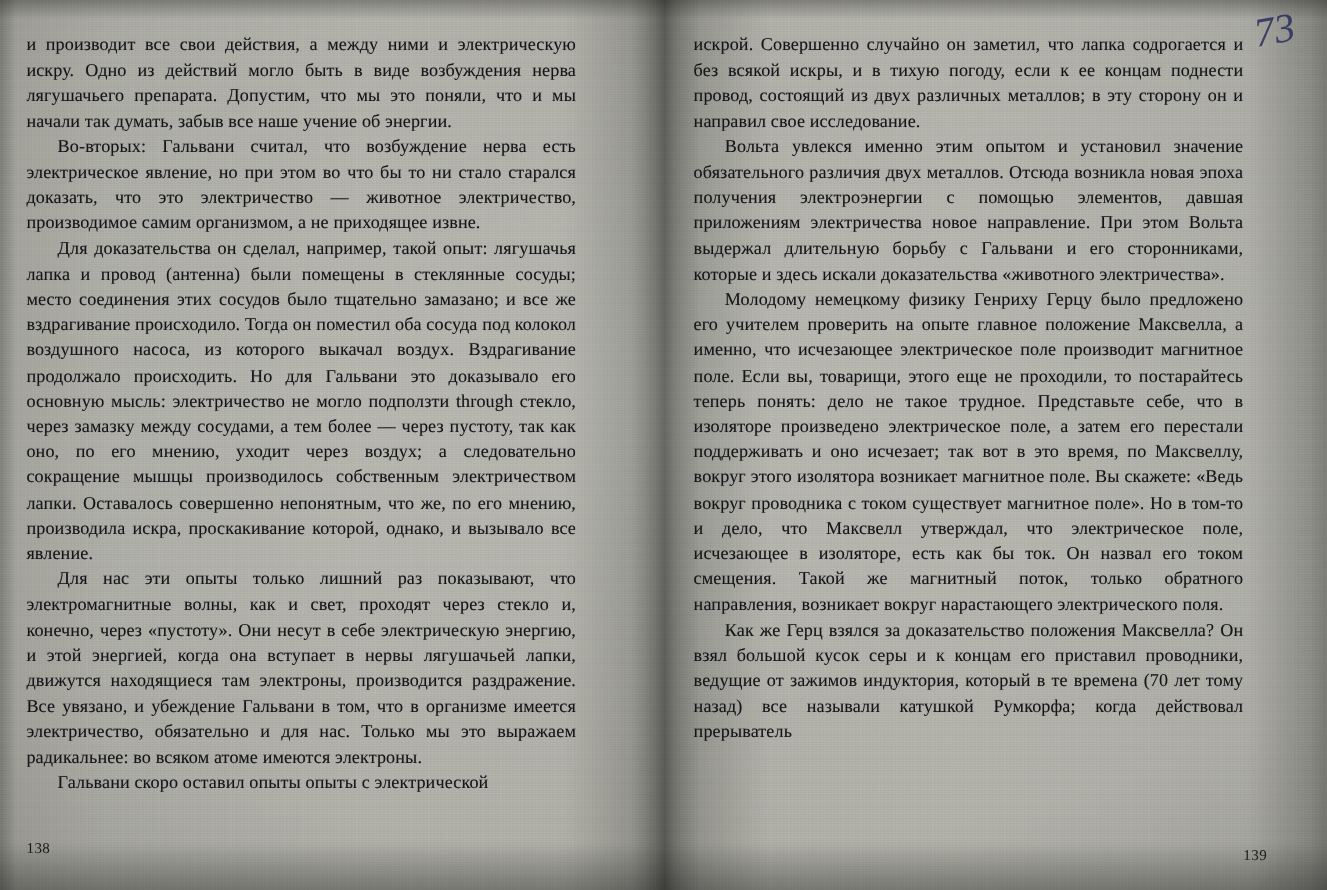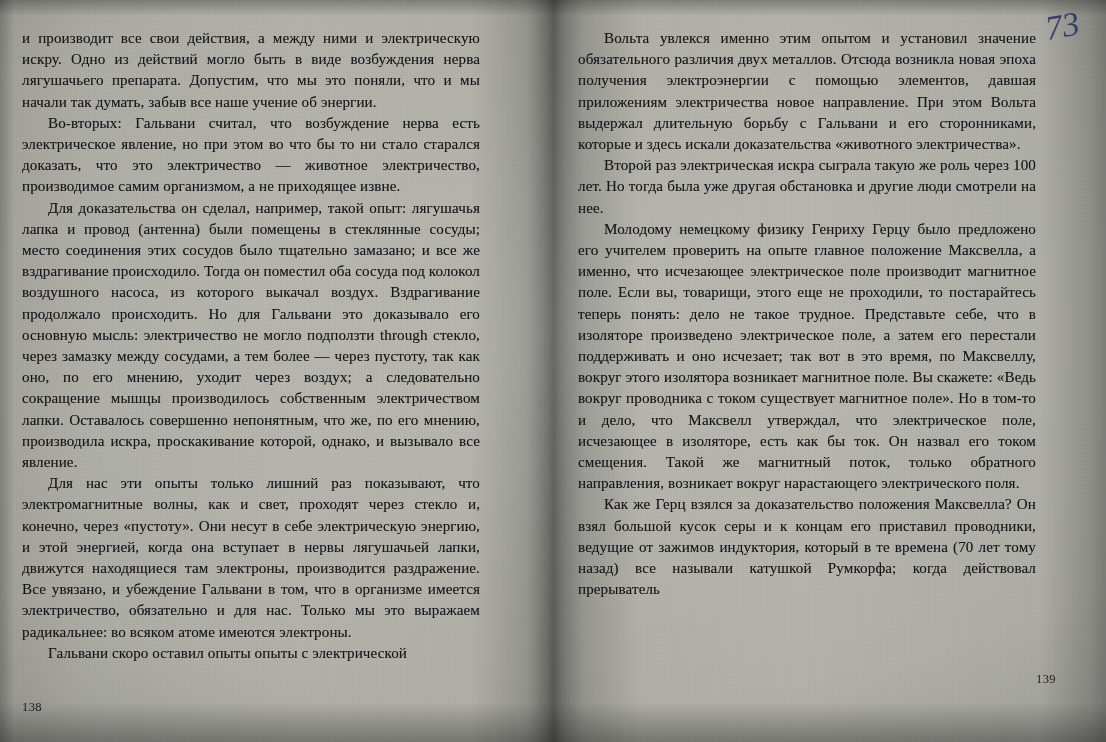--- a/index.html
+++ b/index.html
@@ -105,21 +105,21 @@
   }
 
   .folio {
     position: absolute;
     font-size: 12.5px;
     font-family: "Liberation Serif", serif;
     color: #1b1b1e;
     letter-spacing: .4px;
   }
   .folio.left  { left: 22px;  top: 700px; }
-  .folio.right { left: 1036px; top: 672px; }
+  .folio.right { left: 1036px; top: 706px; }
 
   .pen-mark {
     position: absolute;
     left: 1046px;
     top: 6px;
     width: 48px;
     height: 48px;
     color: #2a2f5e;
     font-family: "Liberation Serif", serif;
     font-size: 34px;
@@ -147,22 +147,22 @@
       <p class="noindent">и производит все свои действия, а между ними и электрическую искру. Одно из действий могло быть в виде возбуждения нерва лягушачьего препарата. Допустим, что мы это поняли, что и мы начали так думать, забыв все наше учение об энергии.</p>
       <p>Во-вторых: Гальвани считал, что возбуждение нерва есть электрическое явление, но при этом во что бы то ни стало старался доказать, что это электричество — животное электричество, производимое самим организмом, а не приходящее извне.</p>
       <p>Для доказательства он сделал, например, такой опыт: лягушачья лапка и провод (антенна) были помещены в стеклянные сосуды; место соединения этих сосудов было тщательно замазано; и все же вздрагивание происходило. Тогда он поместил оба сосуда под колокол воздушного насоса, из которого выкачал воздух. Вздрагивание продолжало происходить. Но для Гальвани это доказывало его основную мысль: электричество не могло подползти through стекло, через замазку между сосудами, а тем более — через пустоту, так как оно, по его мнению, уходит через воздух; а следовательно сокращение мышцы производилось собственным электричеством лапки. Оставалось совершенно непонятным, что же, по его мнению, производила искра, проскакивание которой, однако, и вызывало все явление.</p>
       <p>Для нас эти опыты только лишний раз показывают, что электромагнитные волны, как и свет, проходят через стекло и, конечно, через «пустоту». Они несут в себе электрическую энергию, и этой энергией, когда она вступает в нервы лягушачьей лапки, движутся находящиеся там электроны, производится раздражение. Все увязано, и убеждение Гальвани в том, что в организме имеется электричество, обязательно и для нас. Только мы это выражаем радикальнее: во всяком атоме имеются электроны.</p>
       <p>Гальвани скоро оставил опыты опыты с электрической</p>
     </div>
   </div>
 
   <div class="page-col right">
     <div class="body-text">
+      <p class="noindent">искрой. Совершенно случайно он заметил, что лапка содрогается и без всякой искры, и в тихую погоду, если к ее концам поднести провод, состоящий из двух различных металлов; в эту сторону он и направил свое исследование.</p>
       <p>Вольта увлекся именно этим опытом и установил значение обязательного различия двух металлов. Отсюда возникла новая эпоха получения электроэнергии с помощью элементов, давшая приложениям электричества новое направление. При этом Вольта выдержал длительную борьбу с Гальвани и его сторонниками, которые и здесь искали доказательства «животного электричества».</p>
-      <p>Второй раз электрическая искра сыграла такую же роль через 100 лет. Но тогда была уже другая обстановка и другие люди смотрели на нее.</p>
       <p>Молодому немецкому физику Генриху Герцу было предложено его учителем проверить на опыте главное положение Максвелла, а именно, что исчезающее электрическое поле производит магнитное поле. Если вы, товарищи, этого еще не проходили, то постарайтесь теперь понять: дело не такое трудное. Представьте себе, что в изоляторе произведено электрическое поле, а затем его перестали поддерживать и оно исчезает; так вот в это время, по Максвеллу, вокруг этого изолятора возникает магнитное поле. Вы скажете: «Ведь вокруг проводника с током существует магнитное поле». Но в том-то и дело, что Максвелл утверждал, что электрическое поле, исчезающее в изоляторе, есть как бы ток. Он назвал его током смещения. Такой же магнитный поток, только обратного направления, возникает вокруг нарастающего электрического поля.</p>
       <p>Как же Герц взялся за доказательство положения Максвелла? Он взял большой кусок серы и к концам его приставил проводники, ведущие от зажимов индуктория, который в те времена (70 лет тому назад) все называли катушкой Румкорфа; когда действовал прерыватель</p>
     </div>
   </div>
 
   <div class="folio left">138</div>
   <div class="folio right">139</div>
 </div>
 
 </body></html>

